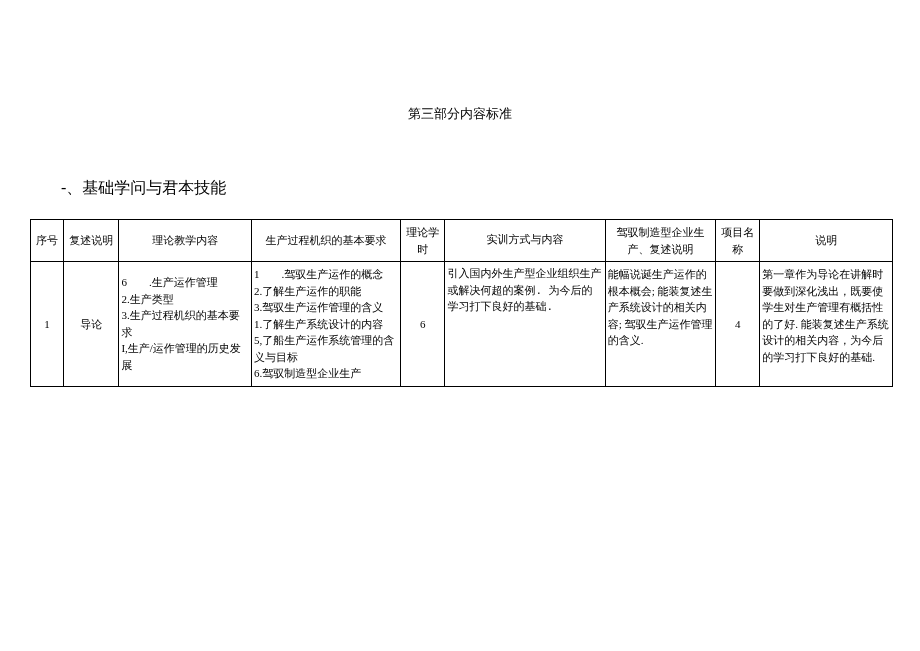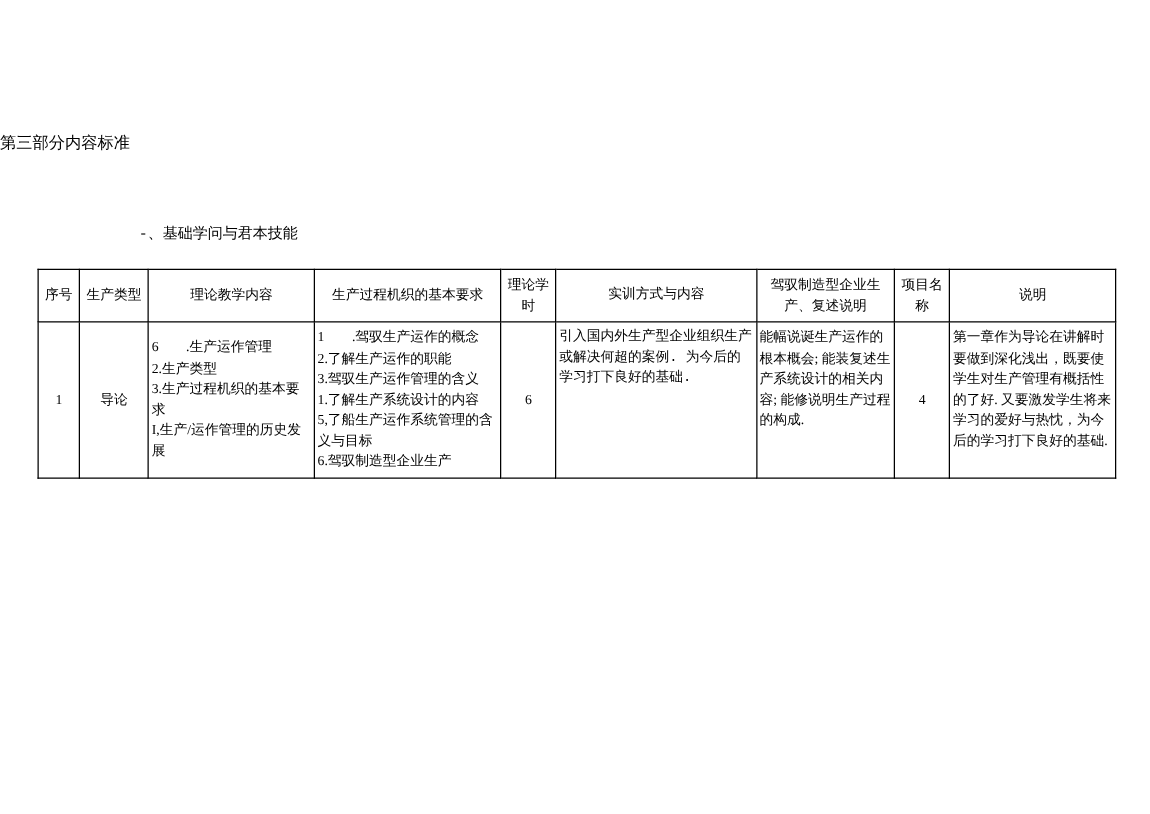--- a/index.html
+++ b/index.html
@@ -6,30 +6,30 @@
     body {
       font-family: "SimSun", "宋体", serif;
       font-size: 12px;
       background: #ffffff;
       color: #000000;
       width: 920px;
       height: 651px;
       position: relative;
     }
     .page-title {
+      text-align: center;
       font-size: 13px;
       padding-top: 105px;
       padding-bottom: 10px;
     }
     .section-heading {
-      padding-left: 111px;
+      padding-left: 61px;
       padding-top: 45px;
       padding-bottom: 20px;
-      font-size: 12px;
-      font-family: Liberation Mono, monospace;
+      font-size: 16px;
     }
     .content-table {
       border-collapse: collapse;
       margin-left: 30px;
       width: 863px;
       table-layout: fixed;
       font-size: 11px;
     }
     .content-table th, .content-table td {
       border: 1px solid #000;
@@ -58,21 +58,21 @@
 <body>
 
 <div class="page-title">第三部分内容标准</div>
 
 <div class="section-heading">-、基础学问与君本技能</div>
 
 <table class="content-table">
   <thead>
     <tr>
       <th class="col-seq">序号</th>
-      <th class="col-name">生产类型</th>
+      <th class="col-name">复述说明</th>
       <th class="col-content">理论教学内容</th>
       <th class="col-require">生产过程机织的基本要求</th>
       <th class="col-hours1">理论学时</th>
       <th class="col-practice">实训方式与内容</th>
       <th class="col-skill">驾驭制造型企业生产、复述说明</th>
       <th class="col-hours2">项目名称</th>
       <th class="col-note">说明</th>
     </tr>
   </thead>
   <tbody>
@@ -84,18 +84,18 @@
 3.生产过程机织的基本要求
 I,生产/运作管理的历史发展</td>
       <td class="col-require left-align multiline">1　　.驾驭生产运作的概念
 2.了解生产运作的职能
 3.驾驭生产运作管理的含义
 1.了解生产系统设计的内容
 5,了船生产运作系统管理的含义与目标
 6.驾驭制造型企业生产</td>
       <td class="col-hours1 center-align">6</td>
       <td class="col-practice left-align" style="vertical-align:top;">引入国内外生产型企业组织生产或解决何超的案例. 为今后的学习打下良好的基础.</td>
-      <td class="col-skill left-align" style="vertical-align:top;">能幅说诞生产运作的根本概会; 能装复述生产系统设计的相关内容; 能修说明生产过程的构成.</td>
+      <td class="col-skill left-align" style="vertical-align:top;">能幅说诞生产运作的根本概会; 能装复述生产系统设计的相关内容; 驾驭生产运作管理的含义.</td>
       <td class="col-hours2 center-align">4</td>
-      <td class="col-note left-align" style="vertical-align:top;">第一章作为导论在讲解时要做到深化浅出，既要使学生对生产管理有概括性的了好. 又要激发学生将来学习的爱好与热忱，为今后的学习打下良好的基础.</td>
+      <td class="col-note left-align" style="vertical-align:top;">第一章作为导论在讲解时要做到深化浅出，既要使学生对生产管理有概括性的了好. 能装复述生产系统设计的相关内容，为今后的学习打下良好的基础.</td>
     </tr>
   </tbody>
 </table>
 
 </body></html>

